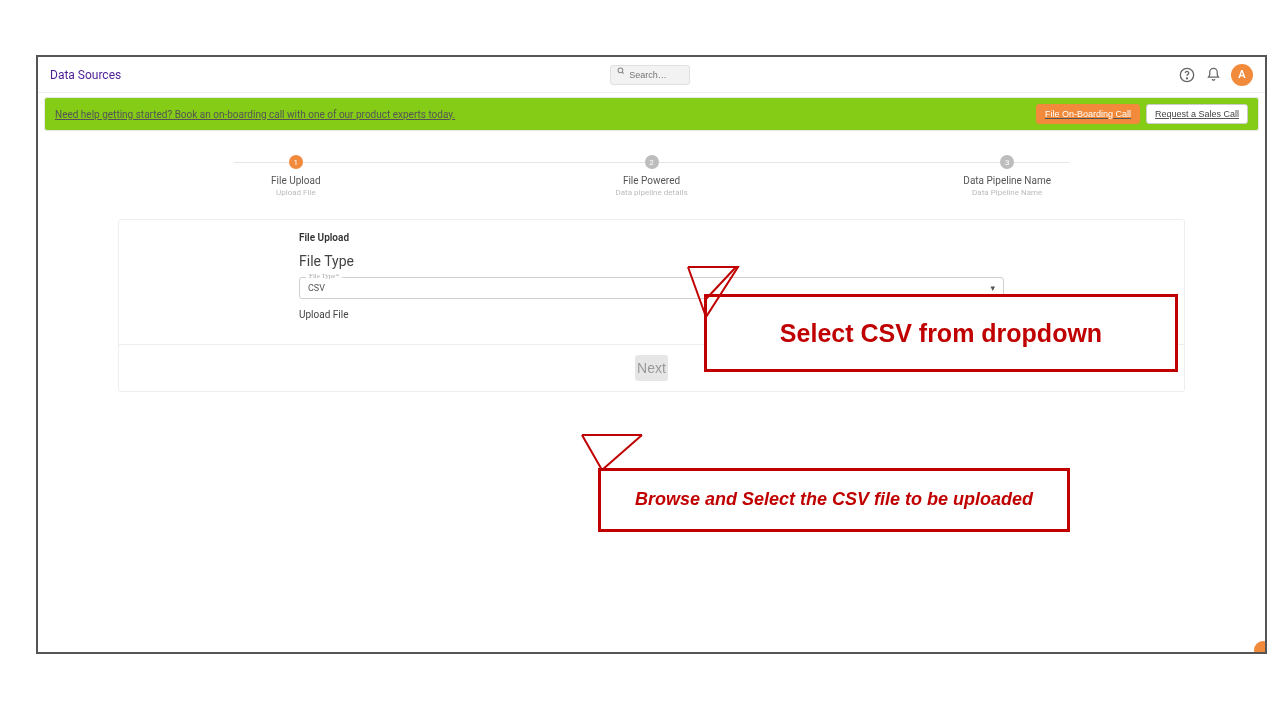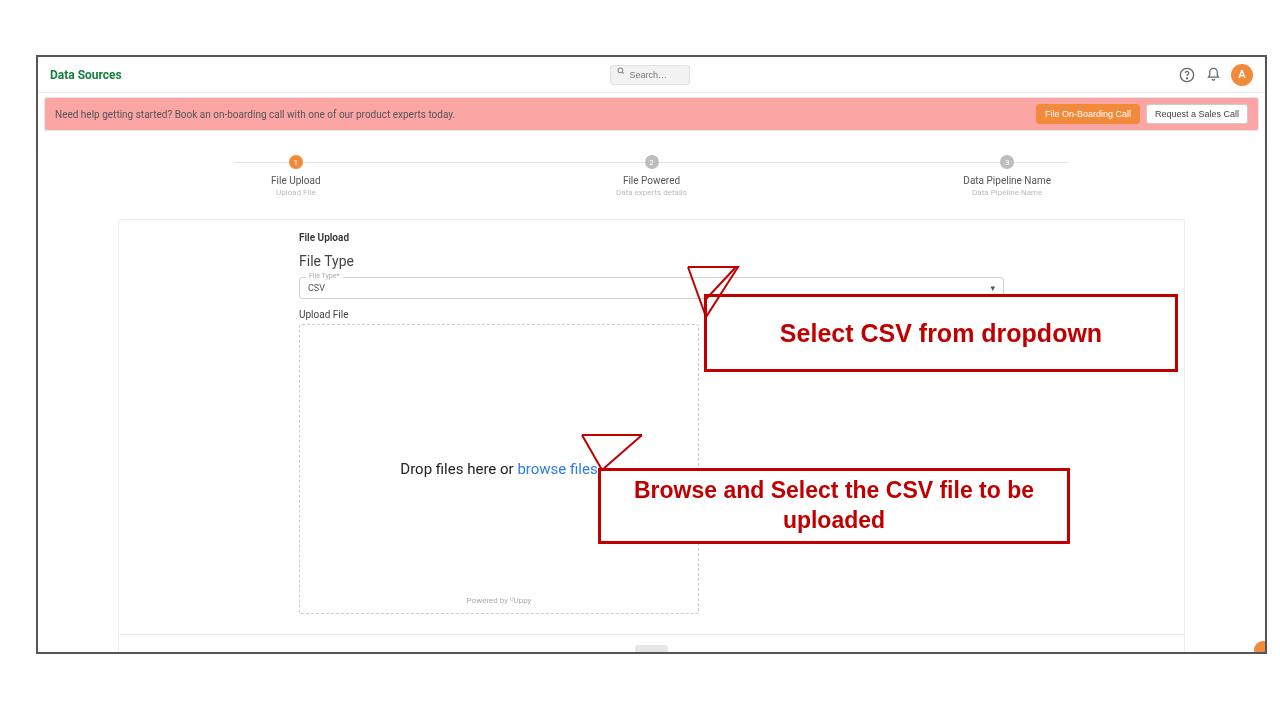--- a/index.html
+++ b/index.html
@@ -25,22 +25,22 @@
   .topbar {
     display: flex;
     align-items: center;
     height: 36px;
     padding: 0 12px;
     border-bottom: 1px solid #eee;
     background: #fff;
   }
   .topbar .title {
     font-size: 12px;
-    font-weight: 700;
-    color: #15803d;
+    font-weight: 400;
+    color: #4c1d95;
   }
   .topbar .search-wrap {
     margin: 0 auto;
     width: 80px;
     height: 20px;
     background: #f2f2f2;
     border: 1px solid #e0e0e0;
     border-radius: 3px;
     display: flex;
     padding: 0 6px;
@@ -77,23 +77,24 @@
   }
   
   .banner {
     display:flex;
     align-items:center;
     justify-content:space-between;
     padding: 6px 10px;
     border: 1px solid #e6e6e6;
     border-radius: 3px;
     margin: 4px 6px 6px 6px;
-    background: #fca5a5;
+    background: #84cc16;
     font-size: 10px;
     color:#555;
+    text-decoration:underline;
   }
   .banner .btns { display:flex; gap:6px; }
   .btn {
     font-size: 9px;
     padding: 4px 8px;
     border-radius: 3px;
     border:1px solid #ccc;
     background:#fff;
     cursor:pointer;
     color:#444;
@@ -166,20 +167,21 @@
     cursor:pointer;
     position:relative;
   }
   .select .tiny-legend{
     position:absolute;
     top:-6px; left:6px;
     font-size:7px;
     background:#fff;
     padding:0 3px;
     color:#aaa;
+    font-family:Liberation Serif, serif;
   }
   .select .caret { font-size:9px; color:#555; }
   .upload-label {
     font-size:10px;
     color:#444;
     margin:10px 0 4px 0;
   }
   .dropzone {
     border:1px dashed #ccc;
     border-radius:3px;
@@ -232,23 +234,24 @@
     text-align:center;
     padding:10px 4px;
   }
   .callout1 {
     left:704px; top:294px;
     width:474px; height:78px;
     font-size:25px;
   }
   .callout2 {
     left:598px; top:468px;
-    width:472px; height:76px;
-    font-size:23px;
+    width:472px; height:64px;
+    font-size:18px;
     line-height:1.3;
+    font-style:italic;
   }
   svg.pointer { position:absolute; overflow:visible; pointer-events:none; }
   .chat-bubble {
     position:absolute;
     right:-9px;
     bottom:-9px;
     width:22px;height:22px;
     border-radius:50%;
     background:#f28a3c;
     border:2px solid #fff;
@@ -297,45 +300,39 @@
   <div class="stepper">
     <div style="position:absolute;left:16%;right:16%;top:25px;height:1px;background:#e5e5e5;"></div>
     <div class="step active">
       <div class="circle">1</div>
       <div class="label">File Upload</div>
       <div class="sub">Upload File</div>
     </div>
     <div class="step">
       <div class="circle">2</div>
       <div class="label">File Powered</div>
-      <div class="sub">Data experts details</div>
+      <div class="sub">Data pipeline details</div>
     </div>
     <div class="step">
       <div class="circle">3</div>
       <div class="label">Data Pipeline Name</div>
       <div class="sub">Data Pipeline Name</div>
     </div>
   </div>
 
   <div class="card">
     <div class="card-body">
       <div class="section-title">File Upload</div>
       <div class="field-label">File Type</div>
       <div class="select">
         <span class="tiny-legend">File Type*</span>
         <span>CSV</span>
         <span class="caret">▾</span>
       </div>
       <div class="upload-label">Upload File</div>
-      <div class="dropzone">
-        <div class="drop-text">
-          <span>Drop files here or </span><span class="link">browse files</span>
-        </div>
-        <div class="powered">Powered by ᵁUppy</div>
-      </div>
     </div>
     <div class="card-footer">
       <button class="next-btn">Next</button>
     </div>
   </div>
 
   <div class="chat-bubble"></div>
 </div>
 
 <div class="callout callout1">Select CSV  from dropdown</div>

